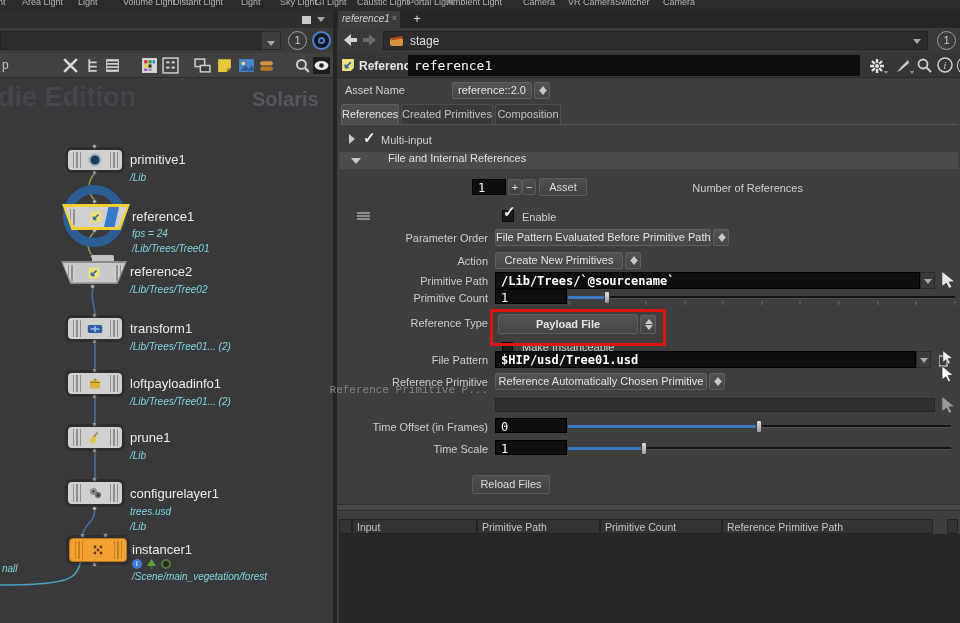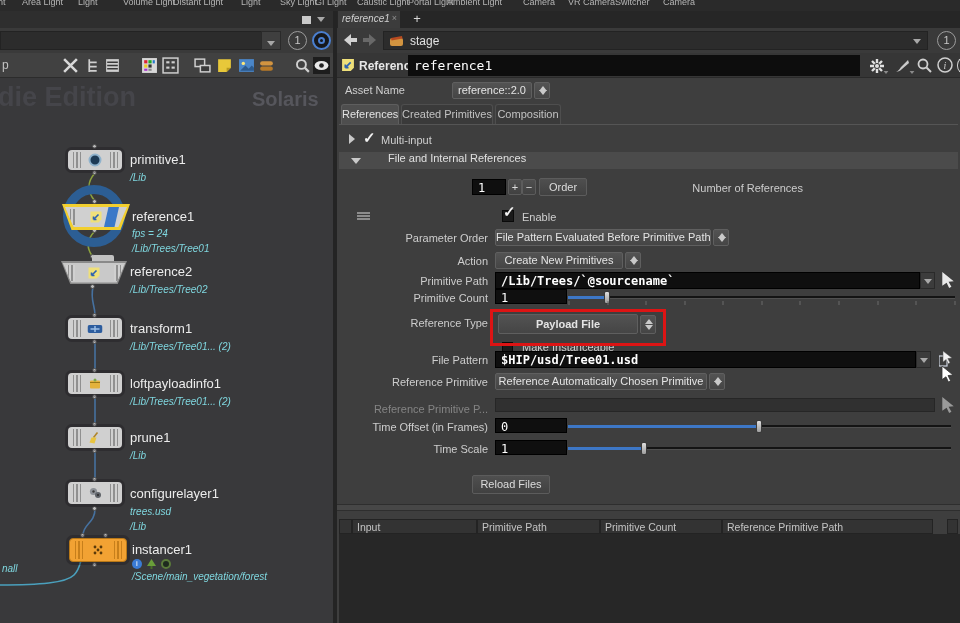--- a/index.html
+++ b/index.html
@@ -393,21 +393,21 @@
 
       <div class="sectionhdr" style="top:74px;">
         <span class="caret-d abs" style="left:12px;top:6px;"></span>
         <span class="abs" style="left:29px;top:0;margin-left:20px;">File and Internal References</span>
       </div>
 
       <span class="plabel" style="right:157px;top:104px;">Number of References</span>
       <div class="blackfield mono" style="left:135px;top:101px;width:34px;height:16px;">1</div>
       <div class="btn" style="left:171px;top:101px;width:14px;height:16px;line-height:14px;">+</div>
       <div class="btn" style="left:185px;top:101px;width:14px;height:16px;line-height:14px;">−</div>
-      <div class="btn" style="left:202px;top:100px;width:48px;height:18px;line-height:16px;">Order</div>
+      <div class="btn" style="left:202px;top:100px;width:48px;height:18px;line-height:16px;">Asset</div>
 
       <div class="abs" style="left:20px;top:134px;width:13px;height:8px;border-top:2px solid #8d8d8d;border-bottom:2px solid #8d8d8d;">
           <div style="margin-top:1px;height:2px;background:#8d8d8d;"></div>
         </div>
       <div class="chk" style="left:165px;top:132px;"></div>
       <span class="chkmark" style="left:166px;top:125px;">✓</span>
       <span class="abs" style="left:185px;top:133px;">Enable</span>
 
       <span class="plabel" style="top:154px;">Parameter Order</span>
       <div class="dropdown" style="left:158px;top:151px;width:216px;">File Pattern Evaluated Before Primitive Path</div>
@@ -458,21 +458,21 @@
       <div class="ddarrowbtn" style="left:579px;top:273px;height:17px;"></div>
       <svg class="pick-arrow" style="left:602px;top:273px;" viewBox="0 0 14 16">
           <rect x="0" y="5" width="8" height="10" fill="none" stroke="#cfd6e2" stroke-width="1.2"></rect>
           <path d="M4,0 L13,7 L8.8,7.6 L11,11.8 L9.2,12.8 L7.2,8.5 L4,11 Z" fill="#f2f2f2" stroke="#555" stroke-width=".5"></path>
         </svg>
 
       <span class="plabel" style="top:298px;">Reference Primitive</span>
       <div class="dropdown" style="left:158px;top:295px;width:212px;">Reference Automatically Chosen Primitive</div>
       <div class="spinner" style="left:372px;top:295px;"></div>
 
-      <span class="plabel" style="top:325px;color:#848484;">Reference Primitive P...</span>
+      <span class="plabel" style="top:306px;color:#848484;font-family:Liberation Mono, monospace;">Reference Primitive P...</span>
       <div class="abs" style="left:158px;top:320px;width:440px;height:14px;background:#303030;border:1px solid #262626;"></div>
       <svg class="pick-arrow" style="left:604px;top:319px;" viewBox="0 0 12 14">
           <path d="M1,0 L11,8 L6.5,8.5 L9,13 L7,14 L4.8,9.5 L1,12 Z" fill="#9a9a9a"></path>
         </svg>
 
       <span class="plabel" style="top:343px;">Time Offset (in Frames)</span>
       <div class="blackfield mono" style="left:158px;top:340px;width:72px;height:15px;">0</div>
       <div class="slider-track" style="left:231px;top:347px;width:383px;"></div>
       <div class="slider-fill" style="left:231px;top:347px;width:191px;"></div>
       <div class="slider-handle" style="left:419px;top:342px;"></div>

